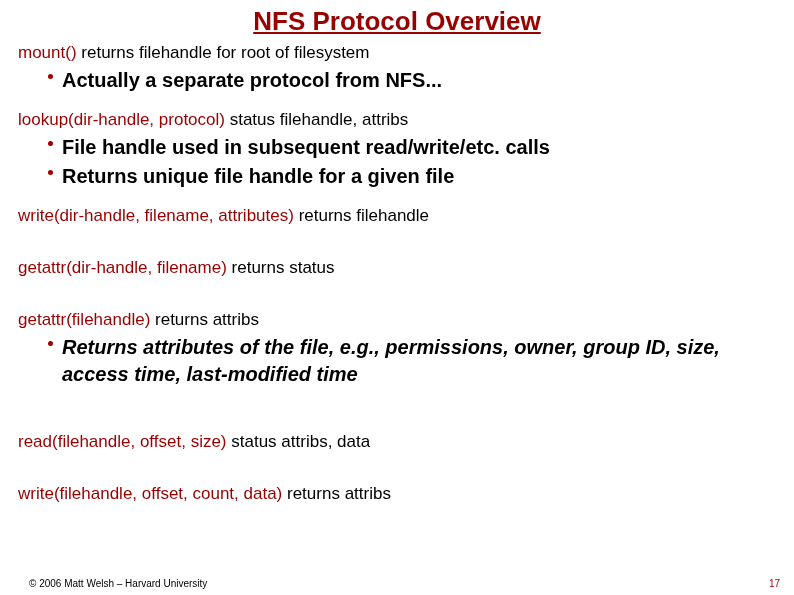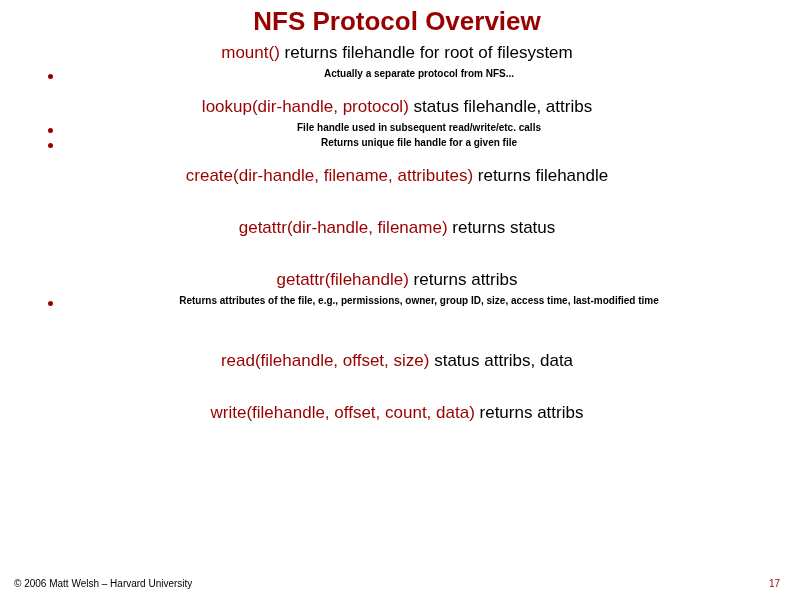--- a/index.html
+++ b/index.html
@@ -10,63 +10,63 @@
     position: relative;
     padding: 0;
   }
   .title {
     text-align: center;
     color: #990000;
     font-size: 26px;
     font-weight: bold;
     margin-top: 6px;
     margin-bottom: 6px;
+    text-decoration: underline;
   }
   .content {
     padding: 0 18px;
-    text-align: center;
   }
   .point {
     font-size: 17px;
     margin-top: 6px;
     margin-bottom: 4px;
     color: #000;
   }
   .call { color: #990000; }
   .ret { color: #000; }
   ul.sub {
     list-style: none;
     padding-left: 44px;
     margin-top: 2px;
     margin-bottom: 16px;
   }
   ul.sub li {
     position: relative;
-    font-size: 10px;
+    font-size: 20px;
     font-weight: bold;
     color: #000;
     margin-bottom: 2px;
     line-height: 1.35;
   }
   ul.sub li::before {
     content: "";
     position: absolute;
     left: -14px;
     top: 7px;
     width: 5px;
     height: 5px;
     background: #990000;
     border-radius: 50%;
   }
-  .italic { }
+  .italic { font-style: italic; }
   .spacer { height: 22px; }
   .footer {
     position: absolute;
     bottom: 6px;
-    left: 14px;
+    left: 29px;
     right: 14px;
     font-size: 10px;
     color: #000;
     display: flex;
     justify-content: space-between;
   }
   .pagenum { color: #990000; }
 </style>
 </head>
 <body>
@@ -84,21 +84,21 @@
 
   <div class="point">
     <span class="call">lookup(dir-handle, protocol)</span><span class="ret"> status filehandle, attribs</span>
   </div>
   <ul class="sub">
     <li>File handle used in subsequent read/write/etc. calls</li>
     <li>Returns unique file handle for a given file</li>
   </ul>
 
   <div class="point">
-    <span class="call">create(dir-handle, filename, attributes)</span><span class="ret"> returns filehandle</span>
+    <span class="call">write(dir-handle, filename, attributes)</span><span class="ret"> returns filehandle</span>
   </div>
   <div class="spacer"></div>
 
   <div class="point">
     <span class="call">getattr(dir-handle, filename)</span><span class="ret"> returns status</span>
   </div>
   <div class="spacer"></div>
 
   <div class="point">
     <span class="call">getattr(filehandle)</span><span class="ret"> returns attribs</span>

